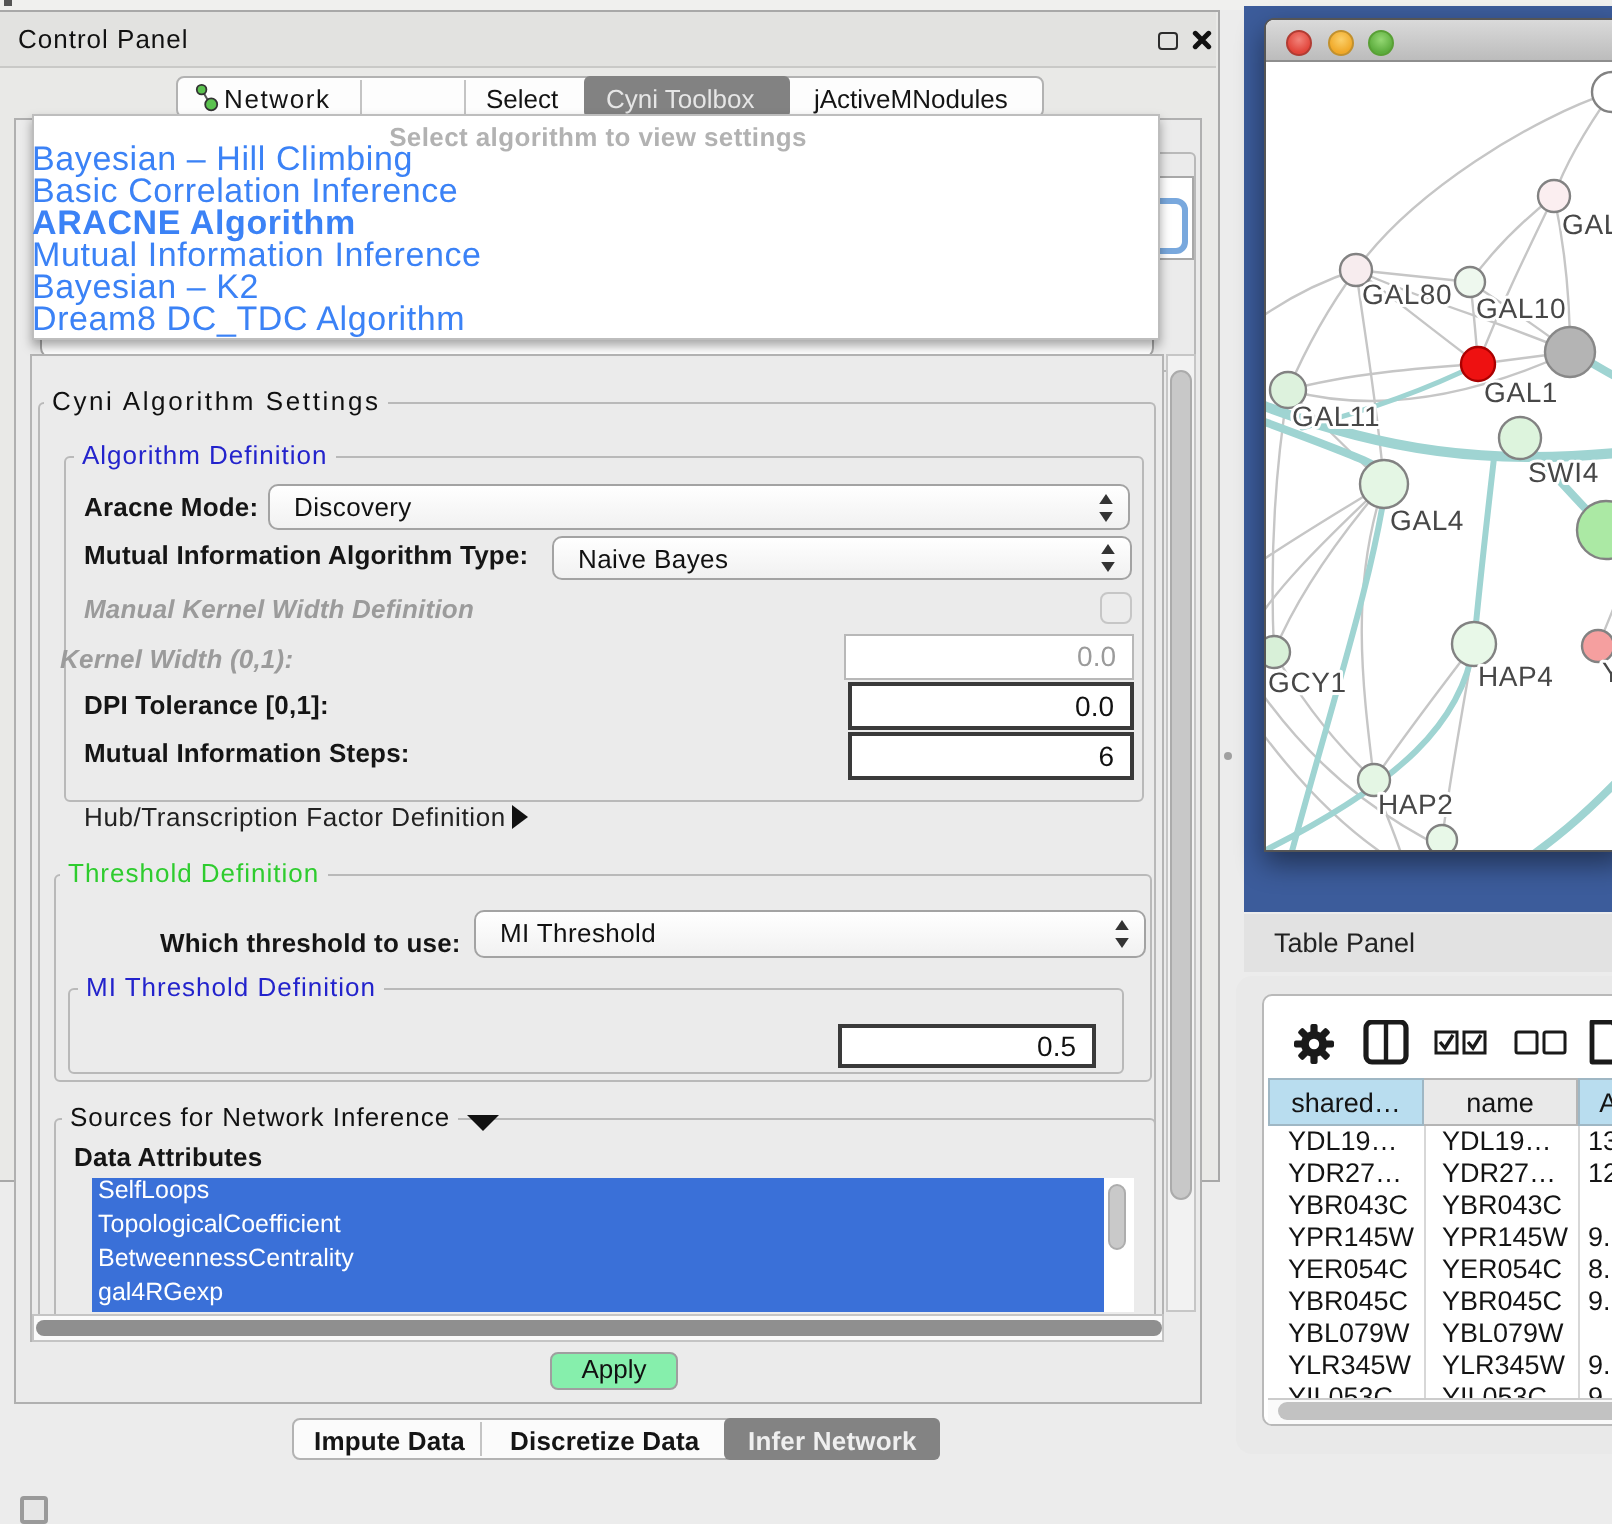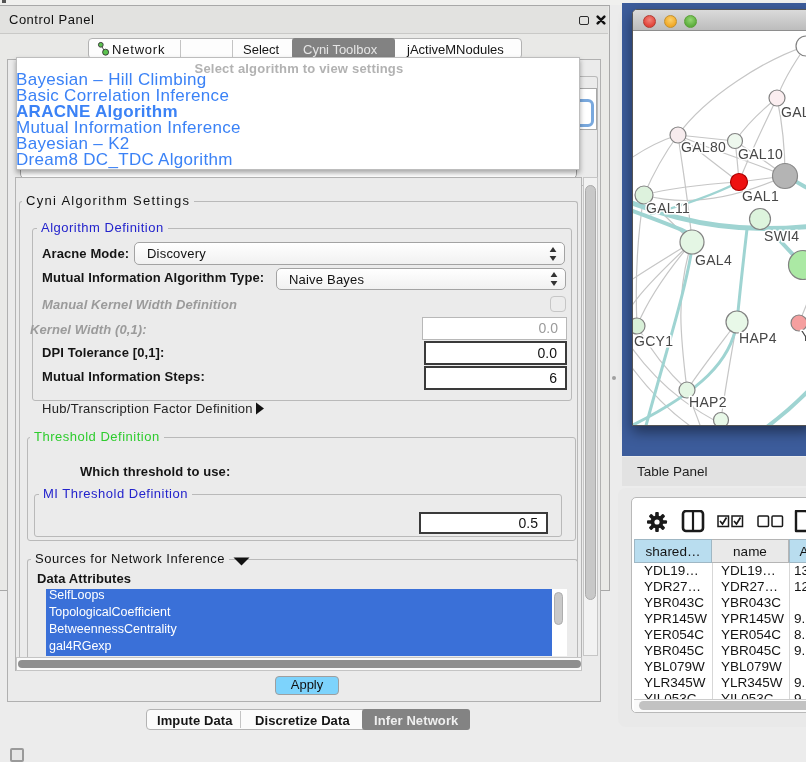--- a/index.html
+++ b/index.html
@@ -98,20 +98,27 @@
 
   <div class="abs" style="left:42px;top:395px;font-size:13px;color:#222;letter-spacing:0.3px;">Hub/Transcription Factor Definition</div>
   <svg class="abs" style="left:255px;top:396px;" width="10" height="13" viewBox="0 0 10 13">
       <path d="M1 0.5 L9 6.5 L1 12.5 Z" fill="#111"></path>
     </svg>
 
   <div class="grp" style="left:27px;top:431px;width:549px;height:104px;"></div>
   <div class="gtitle" style="left:30px;top:423px;color:#2ecc2e;">Threshold Definition</div>
 
   <div class="lbl abs" style="left:80px;top:458px;">Which threshold to use:</div>
+  <div class="combo" style="left:237px;top:449px;width:336px;height:24px;">
+      <span class="ct">MI Threshold</span>
+      <svg class="ar" viewBox="0 0 8 14">
+        <path d="M4 0 L7.4 5 H0.6 Z" fill="#333"></path>
+        <path d="M4 14 L7.4 9 H0.6 Z" fill="#333"></path>
+      </svg>
+    </div>
 
   <div class="grp" style="left:34px;top:488px;width:528px;height:43px;"></div>
   <div class="gtitle" style="left:39px;top:480px;color:#2323cc;">MI Threshold Definition</div>
 
   <div class="fld" style="left:419px;top:506px;width:129px;height:22px;border:2px solid #3a3a3a;line-height:18px;padding-right:8px;">0.5</div>
 
   <div class="grp" style="left:27px;top:553px;width:551px;height:112px;border-bottom:none;"></div>
   <div class="gtitle" style="left:31px;top:545px;color:#111;">Sources for Network Inference</div>
   <svg class="abs" style="left:233px;top:551px;" width="17" height="9" viewBox="0 0 17 9">
       <path d="M0.5 0.5 L16.5 0.5 L8.5 8.5 Z" fill="#111"></path>
@@ -121,21 +128,21 @@
 
   <div class="abs" style="left:46px;top:583px;width:521px;height:67px;background:#fff;overflow:hidden;">
     <div class="abs" style="left:0;top:0;width:506px;height:67px;background:#3a70d8;"></div>
     <div class="abs" style="left:3px;top:-2px;font-size:12.5px;color:#fff;line-height:17px;">SelfLoops<br>TopologicalCoefficient<br>BetweennessCentrality<br>gal4RGexp</div>
     <div class="abs" style="left:508px;top:3px;width:9px;height:33px;background:#c9c9c9;border:1px solid #adadad;border-radius:5px;"></div>
   </div>
 
   <div class="abs" style="left:16px;top:651px;width:566px;height:14px;background:#fafafa;border:1px solid #c4c4c4;"></div>
   <div class="abs" style="left:18px;top:654px;width:563px;height:8px;background:#8f8f8f;border-radius:4px;"></div>
 
-  <div class="abs" style="left:275px;top:670px;width:64px;height:19px;background:#7dd3fc;border:1px solid #9f9f9f;border-radius:4px;text-align:center;font-size:13px;color:#111;line-height:16px;">Apply</div>
+  <div class="abs" style="left:275px;top:670px;width:64px;height:19px;background:#86efac;border:1px solid #9f9f9f;border-radius:4px;text-align:center;font-size:13px;color:#111;line-height:16px;">Apply</div>
 
   <div class="abs" style="left:146px;top:703px;width:324px;height:21px;background:#fbfbfb;border:1px solid #b3b3b3;border-radius:4px;"></div>
   <div class="abs" style="left:240px;top:705px;width:1px;height:17px;background:#c4c4c4;"></div>
   <div class="abs" style="left:362px;top:703px;width:108px;height:21px;background:#838383;border-radius:3px;"></div>
   <div class="abs lbl" style="left:157px;top:707px;text-align:right;">Impute Data</div>
   <div class="abs lbl" style="left:255px;top:707px;">Discretize Data</div>
   <div class="abs lbl" style="left:374px;top:707px;color:#efefef;">Infer Network</div>
 </div>
 
 <div class="abs" style="left:16px;top:57px;width:564px;height:113px;background:#fff;border:1px solid #bdbdbd;box-shadow:0 3px 5px rgba(0,0,0,0.35);z-index:30;">

